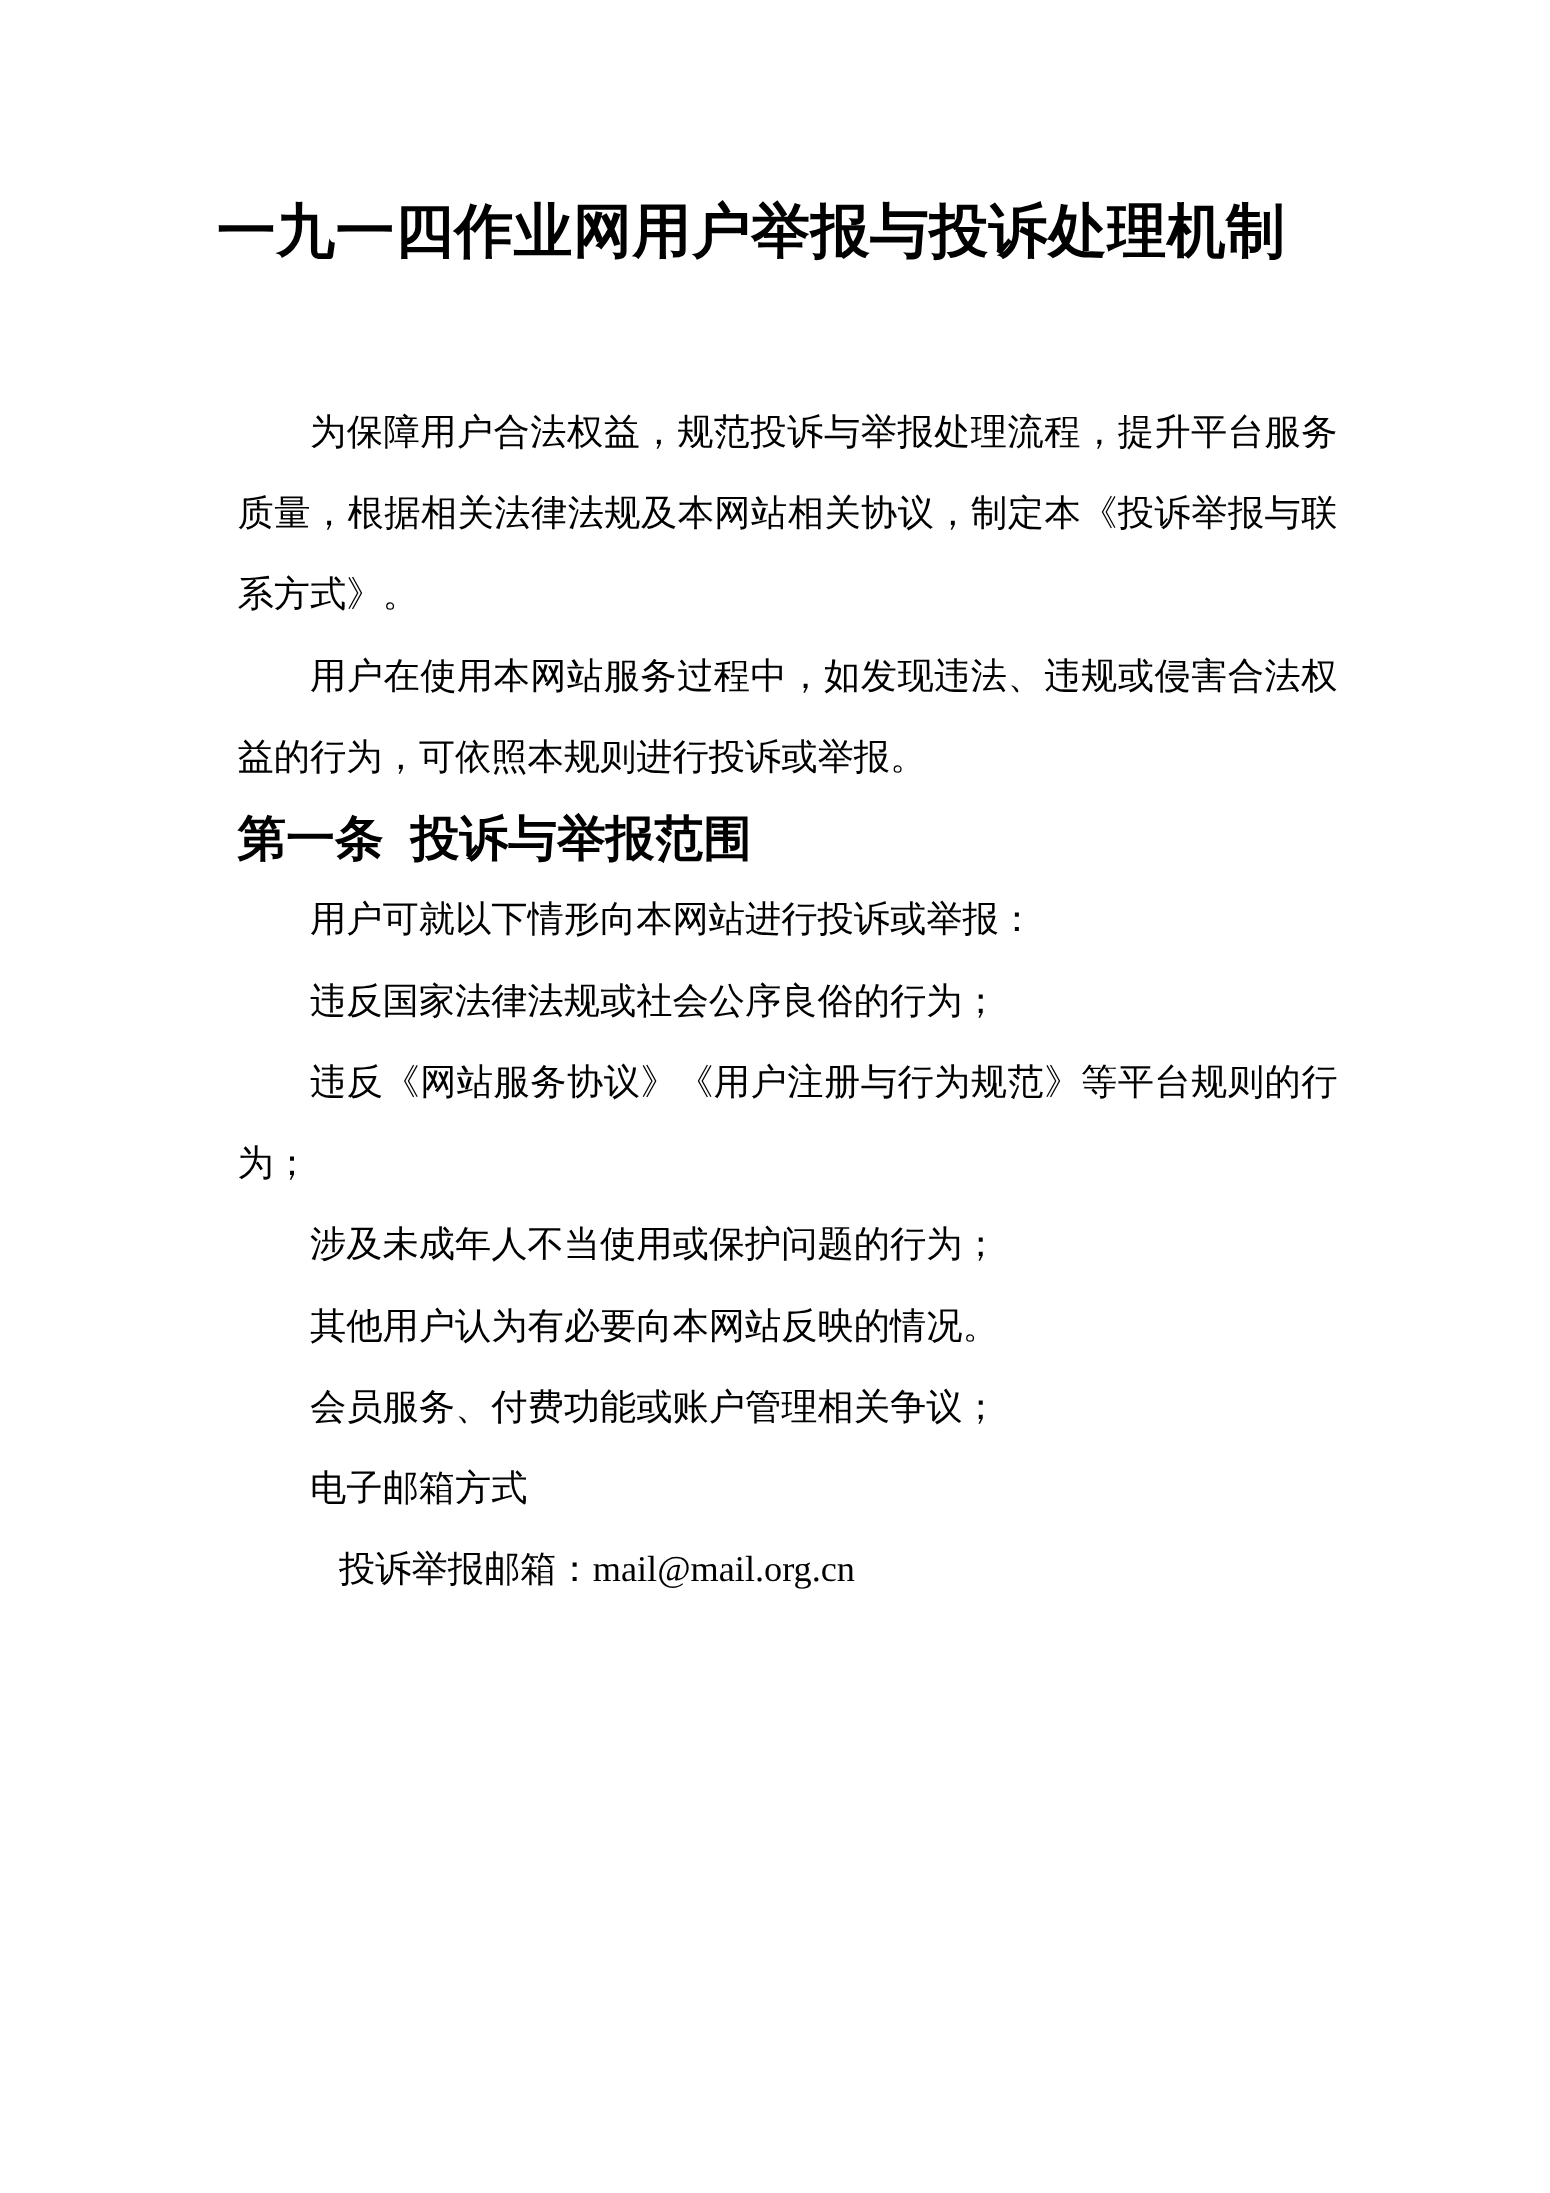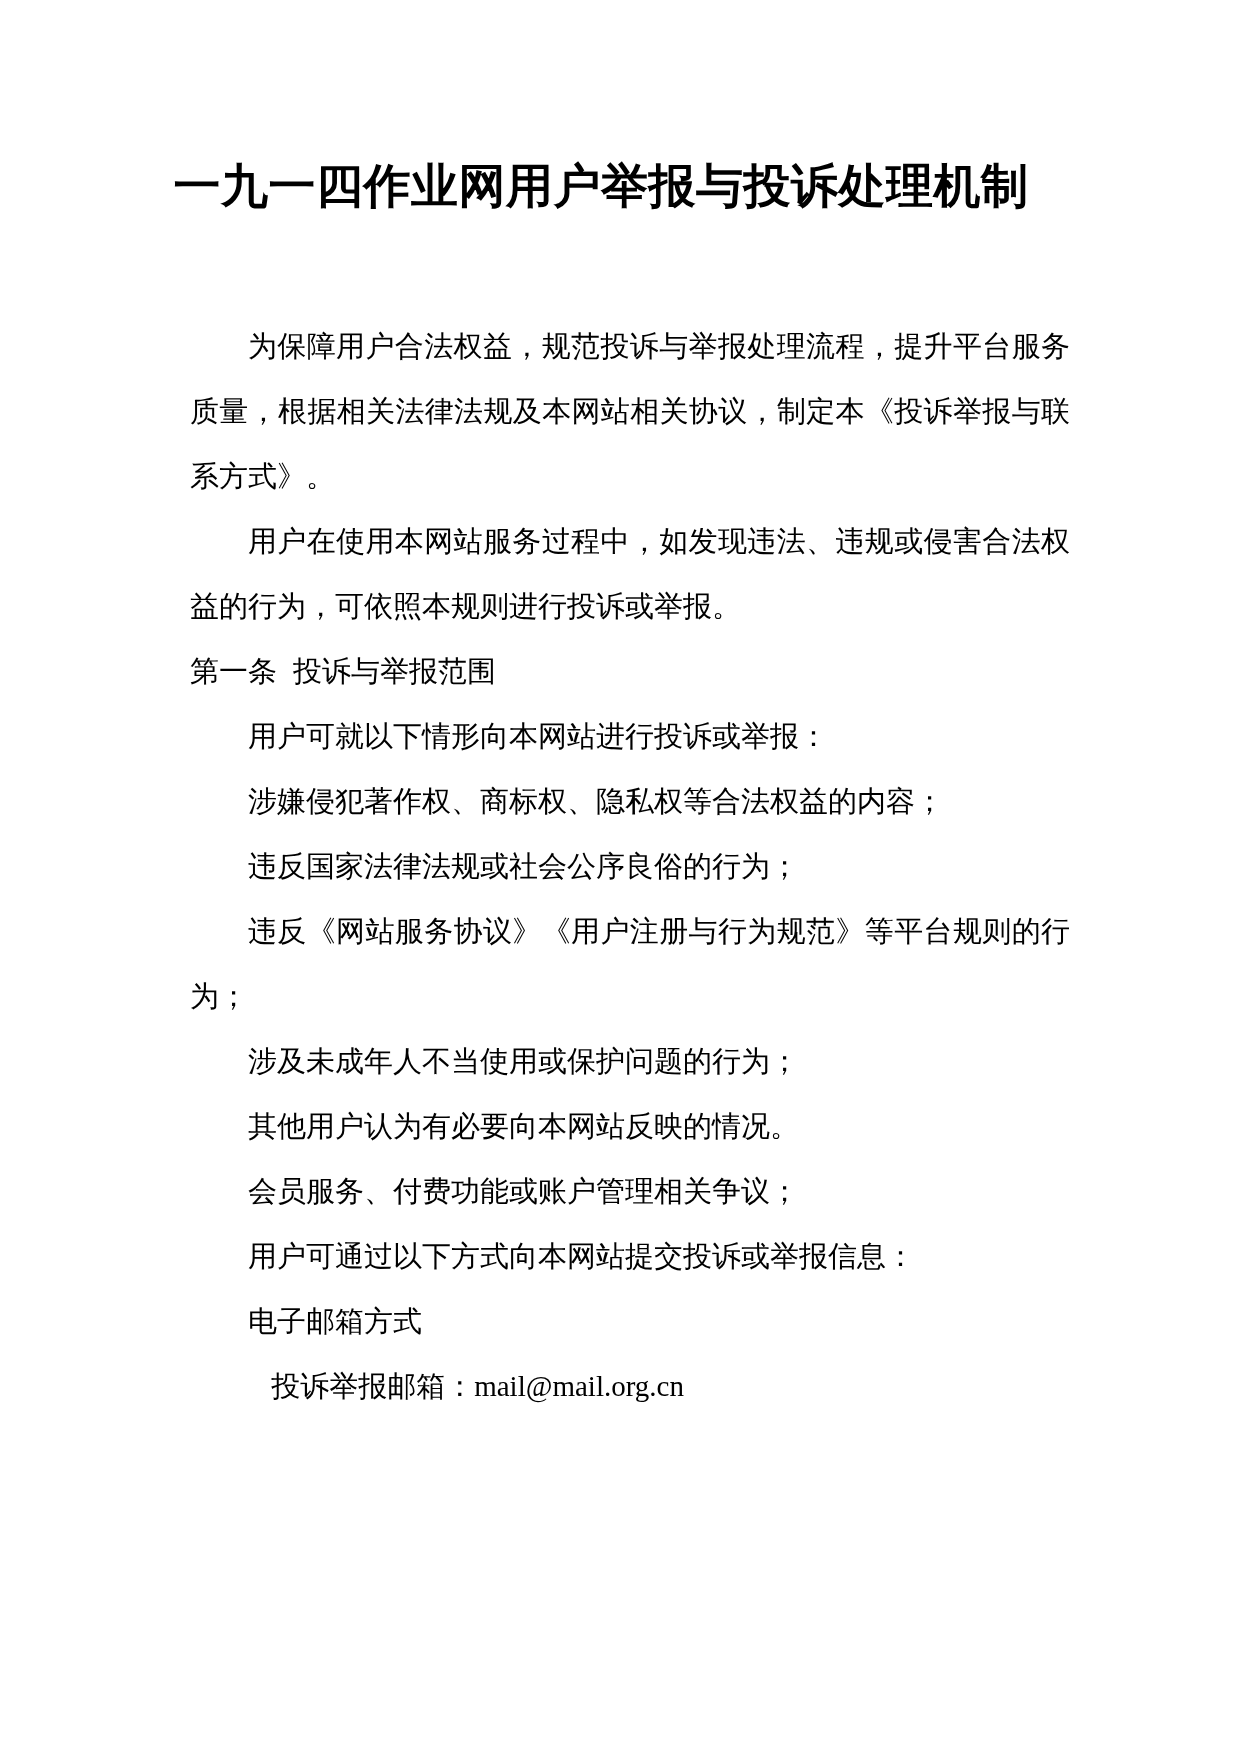--- a/index.html
+++ b/index.html
@@ -43,40 +43,38 @@
     margin: 0;
     text-indent: 2em;
   }
   .para.indent-extra {
     text-indent: 2.8em;
   }
   .heading {
     margin: 0;
     text-indent: 0;
     font-family: "Liberation Sans", "DejaVu Sans", sans-serif;
-    font-weight: 400;
-    font-size: 29px;
+    font-weight: 700;
+    font-size: 39px;
     line-height: 65px;
     white-space: pre-wrap;
     text-align: left;
   }
 </style>
 </head>
 <body>
 
 <div class="page">
   <h1 class="doc-title">一九一四作业网用户举报与投诉处理机制</h1>
   <div class="doc-body">
       <div class="para">为保障用户合法权益，规范投诉与举报处理流程，提升平台服务质量，根据相关法律法规及本网站相关协议，制定本《投诉举报与联系方式》。</div>
       <div class="para">用户在使用本网站服务过程中，如发现违法、违规或侵害合法权益的行为，可依照本规则进行投诉或举报。</div>
       <div class="heading">第一条  投诉与举报范围</div>
       <div class="para">用户可就以下情形向本网站进行投诉或举报：</div>
-      <div class="para">涉嫌侵犯著作权、商标权、隐私权等合法权益的内容；</div>
       <div class="para">违反国家法律法规或社会公序良俗的行为；</div>
       <div class="para">违反《网站服务协议》《用户注册与行为规范》等平台规则的行为；</div>
       <div class="para">涉及未成年人不当使用或保护问题的行为；</div>
       <div class="para">其他用户认为有必要向本网站反映的情况。</div>
       <div class="para">会员服务、付费功能或账户管理相关争议；</div>
-      <div class="para">用户可通过以下方式向本网站提交投诉或举报信息：</div>
       <div class="para">电子邮箱方式</div>
       <div class="para indent-extra">投诉举报邮箱：mail@mail.org.cn</div>
     </div>
 </div>
 
 </body></html>

